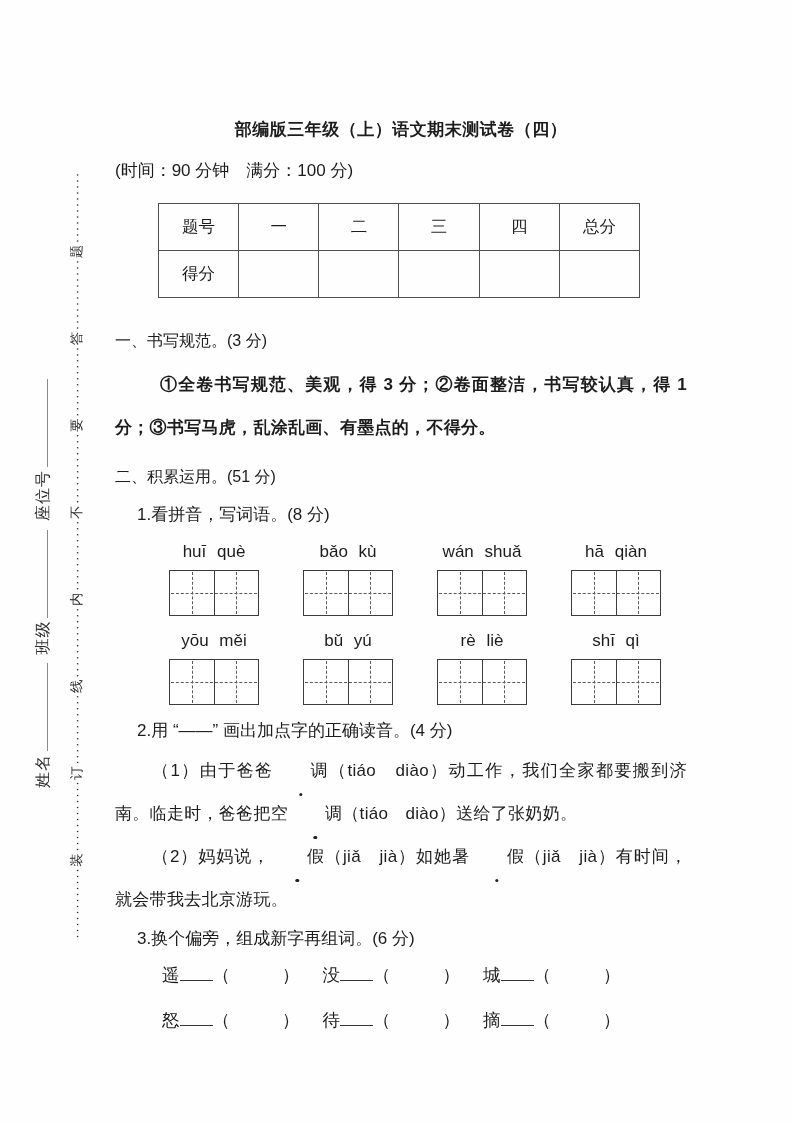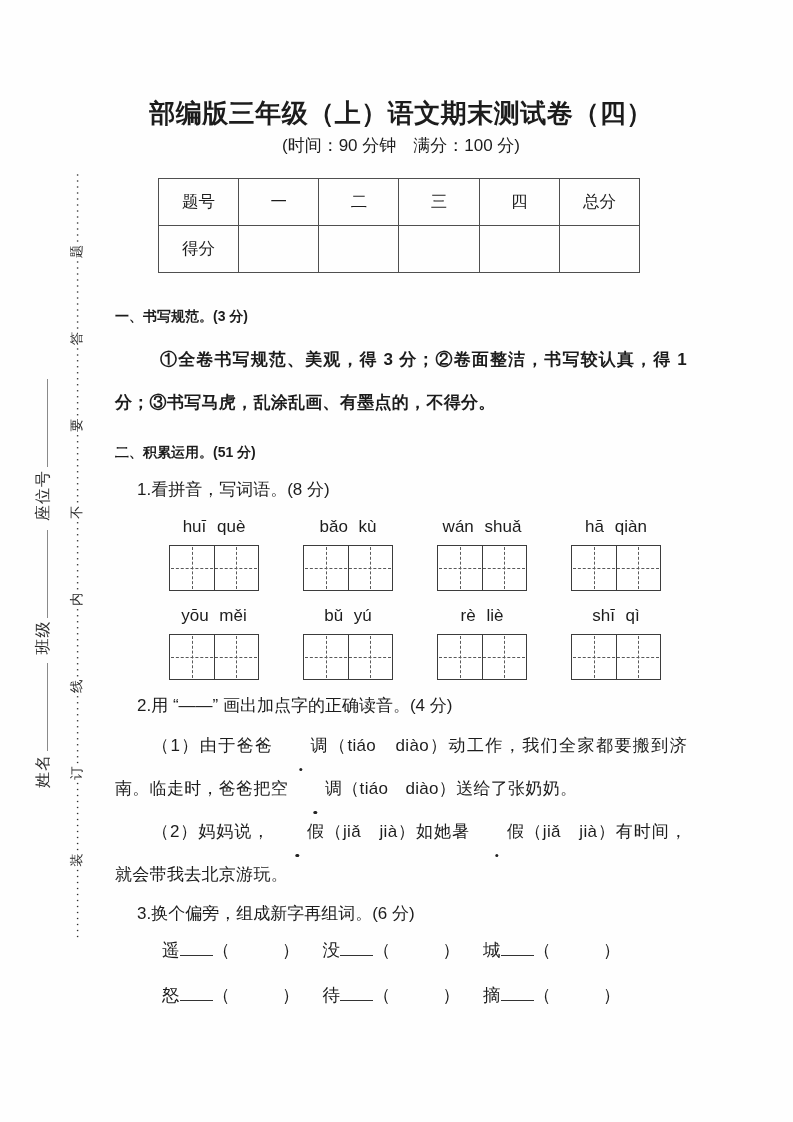--- a/index.html
+++ b/index.html
@@ -22,25 +22,25 @@
     transform-origin:0 0; transform:rotate(-90deg);
     font-size:16px; line-height:24px; letter-spacing:1px;
     white-space:nowrap; color:#2b2b2b;
   }
   .uline {
     display:inline-block; width:88px; height:14px;
     border-bottom:1.3px solid #8a8a8a; margin:0 3px;
   }
   
   .content { position:absolute; left:115px; top:100px; width:572px; }
-  .title   { margin:0; font-size:26px; font-weight:bold; text-align:center; letter-spacing:0.5px; line-height:26px; }
-  .subtitle{ margin-top:9px; font-size:17px; text-align:center; line-height:22px; }
+  .title   { margin:17px; font-size:17px; font-weight:bold; text-align:center; letter-spacing:0.5px; line-height:26px; }
+  .subtitle{ margin-top:9px; font-size:17px; line-height:22px; }
   .score-table { border-collapse:collapse; table-layout:fixed; width:482px; margin:21px 0 0 43px; }
   .score-table td { border:1.7px solid #4f4f4f; height:33px; padding:12px; text-align:center; font-size:16.5px; }
-  .sec-heading { margin:0; font-size:14px; font-weight:bold; line-height:24px; }
+  .sec-heading { margin:0; font-size:16px; font-weight:normal; line-height:24px; }
   .mt-s1 { margin-top:31px; }
   .mt-s2 { margin-top:16px; }
   .para { margin:10px 0 0 0; font-size:17px; line-height:43px; text-align:justify; letter-spacing:0.3px; }
   .para.rules  { text-indent:45px;font-weight:bold; }
   .para.qitem  { margin-top:6px; text-indent:37px; }
   .para.qitem2 { margin-top:0; text-indent:37px; }
   .q-label { margin:14px 0 0 22px; font-size:17px; line-height:24px; }
   .q-label.tight { margin-top:6px; }
   
   .dotted { position:relative; display:inline-block; }

